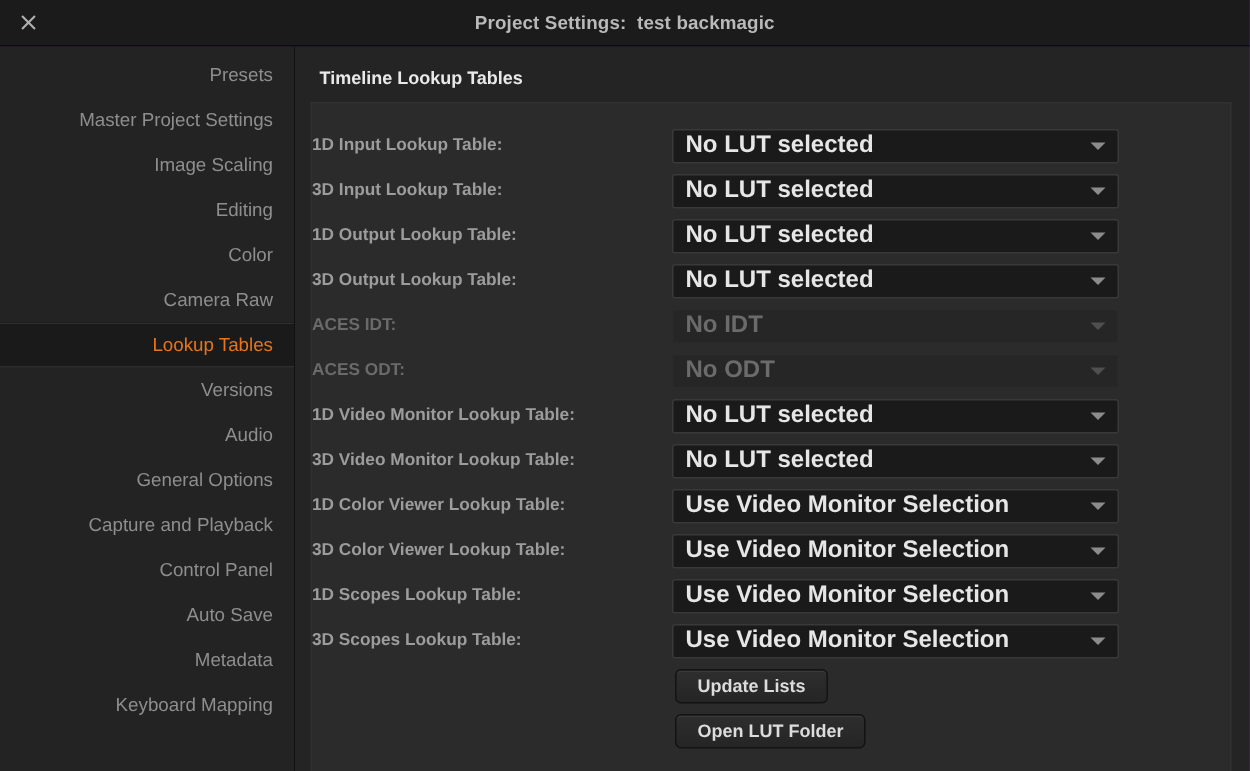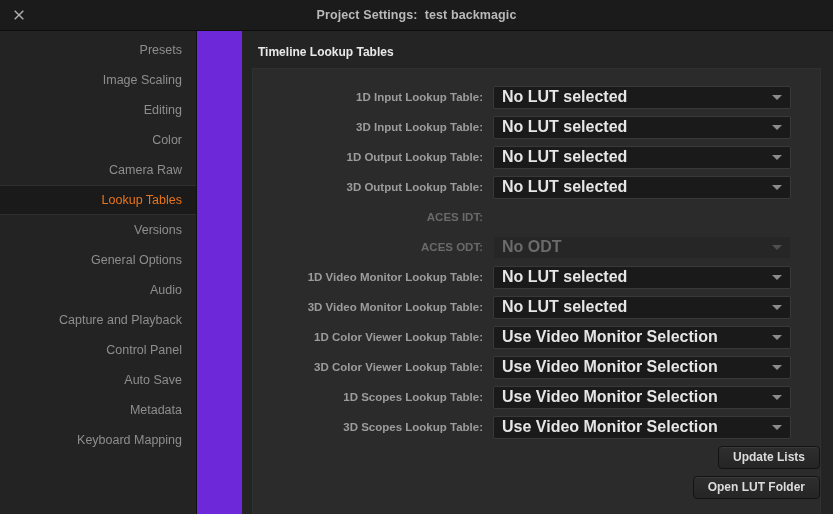--- a/index.html
+++ b/index.html
@@ -54,21 +54,20 @@
     justify-content: center;
     cursor: pointer;
   }
   .close-btn svg { display: block; }
 
   
   .body-split {
     flex: 1;
     display: flex;
     min-height: 0;
-    gap: 45px;
   }
 
   
   .sidebar {
     width: 197px;
     min-width: 197px;
     background: #232323;
     border-right: 1px solid #111111;
     padding-top: 4px;
     box-sizing: border-box;
@@ -120,21 +119,20 @@
 
   
   .row {
     display: flex;
     align-items: center;
     height: 30px;
   }
   .row-label {
     width: 240px;
     min-width: 240px;
-    text-align: right;
     padding-right: 10px;
     box-sizing: border-box;
     font-size: 11.5px;
     font-weight: bold;
     color: #9c9c9c;
     white-space: nowrap;
   }
   .row.disabled .row-label { color: #6a6a6a; }
 
   .select {
@@ -174,21 +172,20 @@
     cursor: default;
   }
   .select.disabled .select-value { color: #6b6b6b; }
   .select.disabled .caret { border-top-color: #4f4f4f; }
 
   
   .btn-row {
     display: flex;
     height: 30px;
     align-items: center;
-    justify-content: flex-end;
   }
   .btn-spacer {
     width: 240px;
     min-width: 240px;
   }
   .btn {
     background: linear-gradient(#2e2e2e, #252525);
     border: 1px solid #131313;
     border-radius: 4px;
     color: #dcdcdc;
@@ -222,42 +219,45 @@
     <div class="titlebar-text">Project Settings:  test backmagic</div>
   </div>
 
   <div class="body-split">
 
     <div class="sidebar" id="sidebar">
         <div class="side-item">
           <span>Presets</span>
         </div>
         <div class="side-item">
+          <span>Master Project Settings</span>
+        </div>
+        <div class="side-item">
           <span>Image Scaling</span>
         </div>
         <div class="side-item">
           <span>Editing</span>
         </div>
         <div class="side-item">
           <span>Color</span>
         </div>
         <div class="side-item">
           <span>Camera Raw</span>
         </div>
         <div class="side-item active">
           <span>Lookup Tables</span>
         </div>
         <div class="side-item">
           <span>Versions</span>
         </div>
         <div class="side-item">
+          <span>Audio</span>
+        </div>
+        <div class="side-item">
           <span>General Options</span>
-        </div>
-        <div class="side-item">
-          <span>Audio</span>
         </div>
         <div class="side-item">
           <span>Capture and Playback</span>
         </div>
         <div class="side-item">
           <span>Control Panel</span>
         </div>
         <div class="side-item">
           <span>Auto Save</span>
         </div>
@@ -296,20 +296,24 @@
             </div>
             <div class="row">
               <div class="row-label">3D Output Lookup Table:</div>
               <div class="select">
                 <div class="select-value">No LUT selected</div>
                 <div class="caret"></div>
               </div>
             </div>
             <div class="row disabled">
               <div class="row-label">ACES IDT:</div>
+              <div class="select disabled">
+                <div class="select-value">No IDT</div>
+                <div class="caret"></div>
+              </div>
             </div>
             <div class="row disabled">
               <div class="row-label">ACES ODT:</div>
               <div class="select disabled">
                 <div class="select-value">No ODT</div>
                 <div class="caret"></div>
               </div>
             </div>
             <div class="row">
               <div class="row-label">1D Video Monitor Lookup Table:</div>

